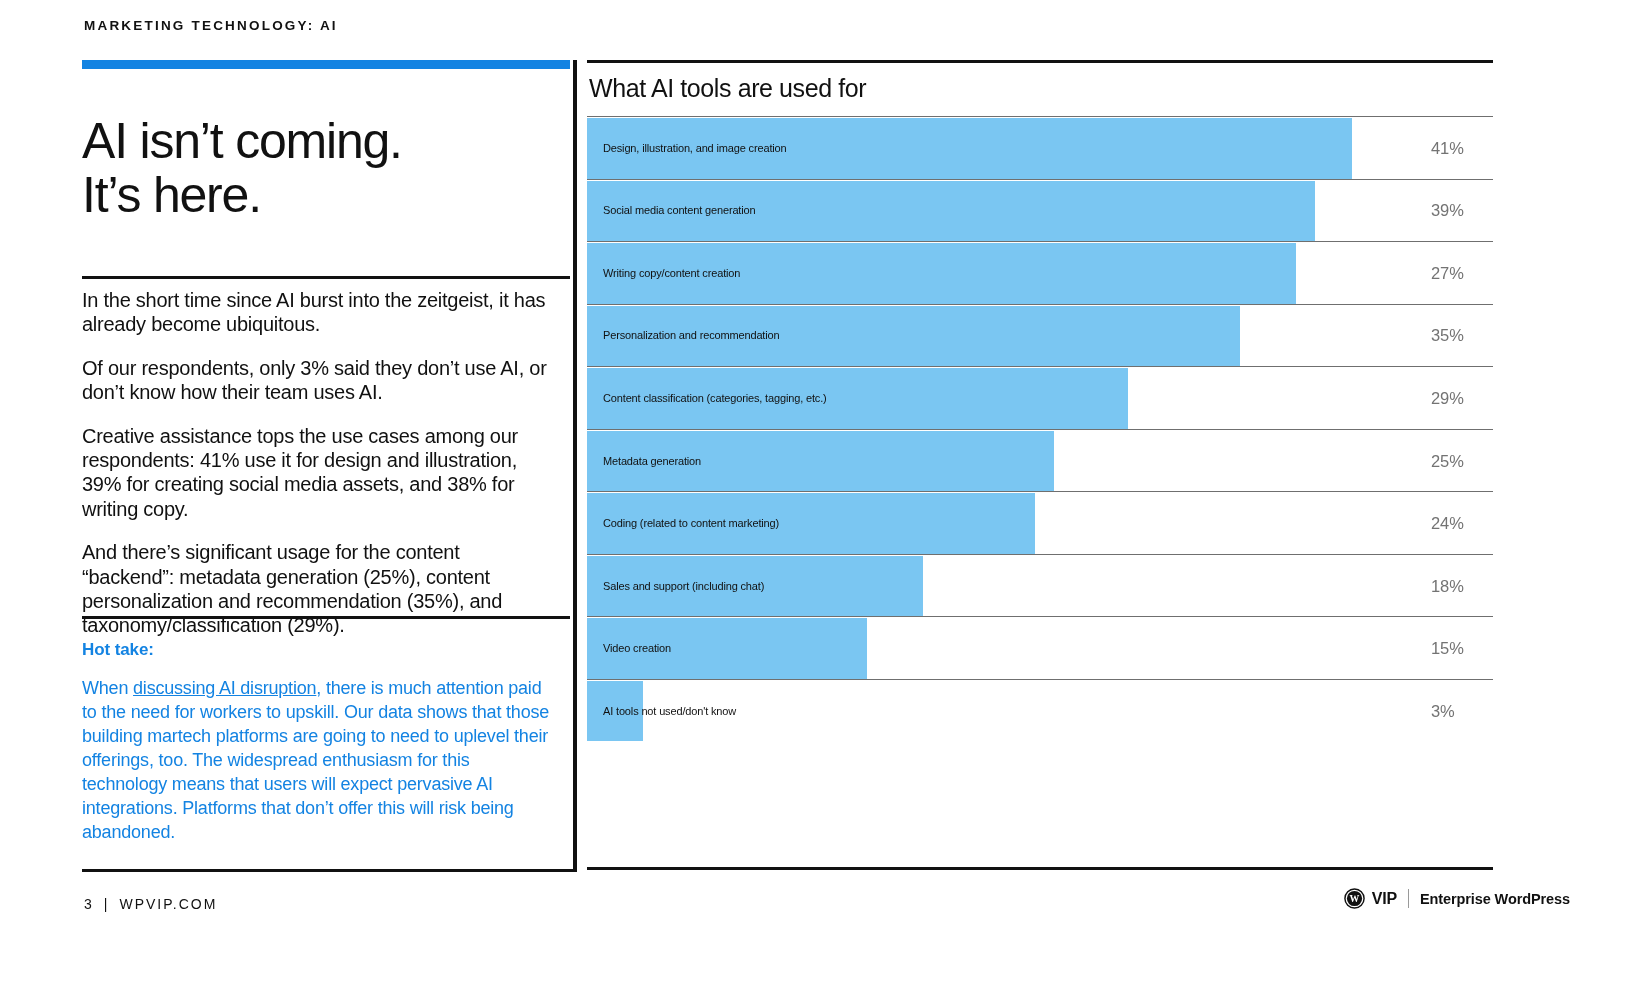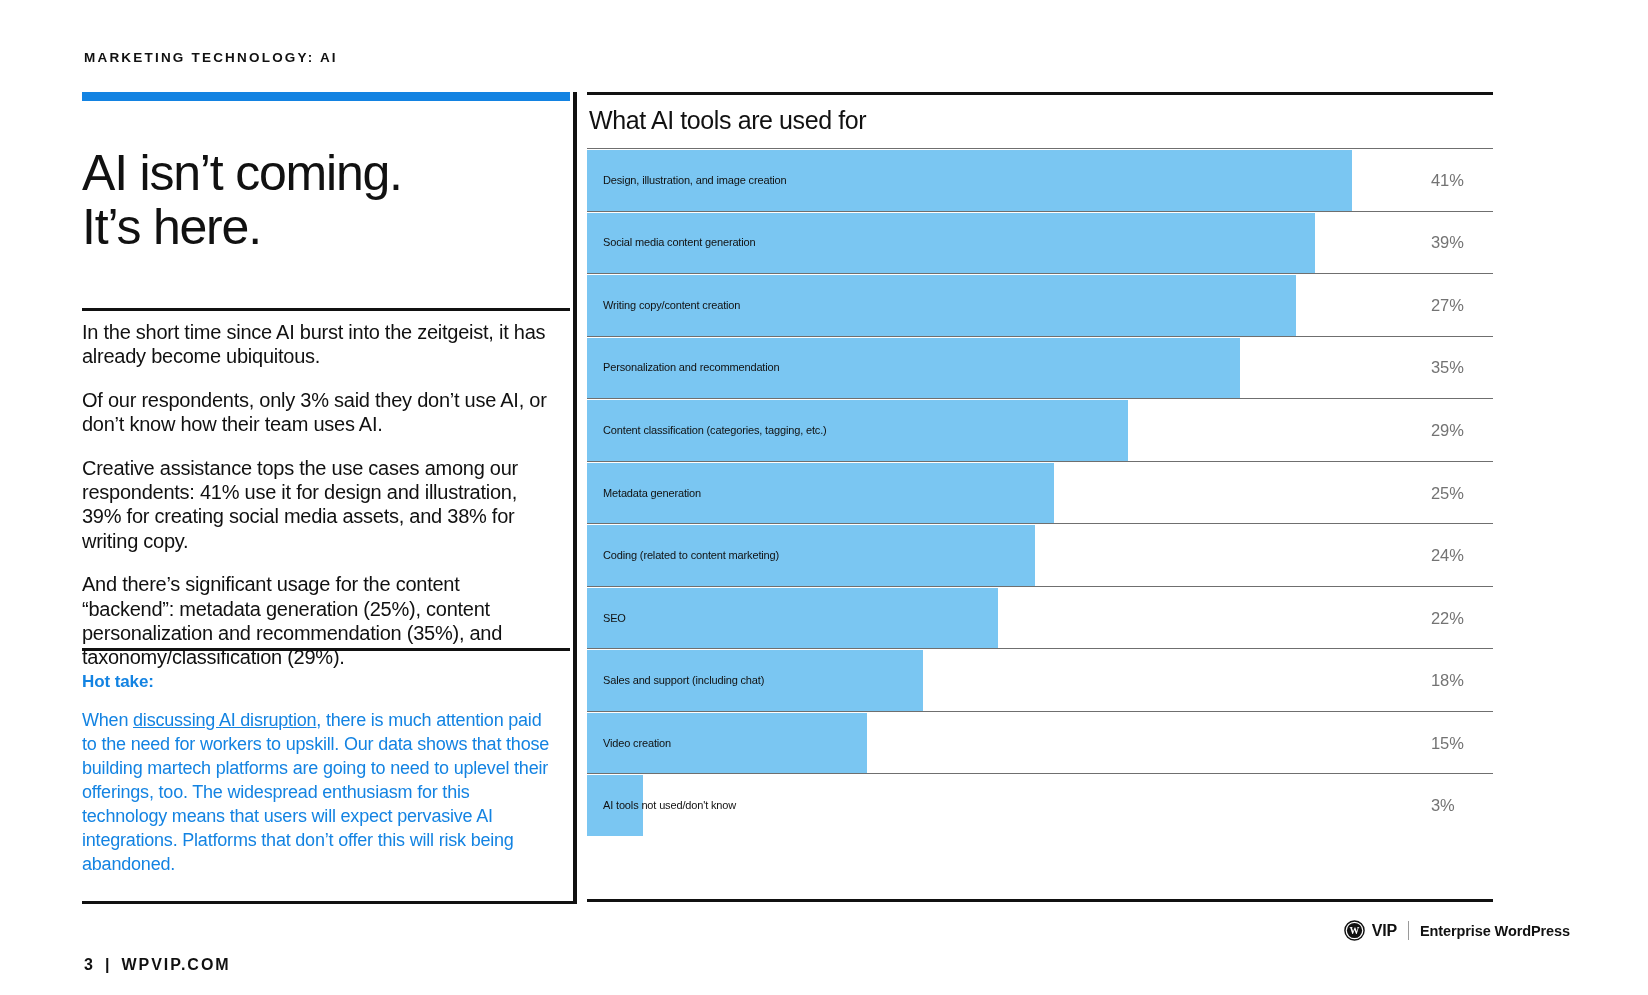--- a/index.html
+++ b/index.html
@@ -14,21 +14,20 @@
     color: #111111;
     position: relative;
     overflow: hidden;
   }
   .page {
     position: absolute;
     left: 0; top: 0;
     width: 1648px;
     height: 818px;
     background: #ffffff;
-    margin-top: 32px;
   }
 
   
   .eyebrow {
     position: absolute;
     left: 84px;
     top: 18px;
     font-size: 13.5px;
     font-weight: bold;
     letter-spacing: 2.2px;
@@ -205,23 +204,23 @@
     top: 807px;
     width: 906px;
     height: 3px;
     background: #111111;
   }
 
   
   .footer-left {
     position: absolute;
     left: 84px;
-    top: 924px;
-    font-size: 16px;
-    font-weight: bold;
+    top: 896px;
+    font-size: 14px;
+    font-weight: normal;
     letter-spacing: 2px;
     color: #111111;
     white-space: nowrap;
   }
   .footer-left .sep { display: inline-block; padding: 0 10px; }
 
   .footer-logo {
     position: absolute;
     right: 78px;
     top: 888px;
@@ -328,25 +327,20 @@
         </div>
         <div class="bar-row">
           <div class="bar-fill" style="width: 466.667px; background: rgb(122, 198, 242);"></div>
           <div class="bar-label">Metadata generation</div>
           <div class="bar-value">25%</div>
         </div>
         <div class="bar-row">
           <div class="bar-fill" style="width: 448px; background: rgb(122, 198, 242);"></div>
           <div class="bar-label">Coding (related to content marketing)</div>
           <div class="bar-value">24%</div>
-        </div>
-        <div class="bar-row">
-          <div class="bar-fill" style="width: 410.667px; background: rgb(122, 198, 242);"></div>
-          <div class="bar-label">SEO</div>
-          <div class="bar-value">22%</div>
         </div>
         <div class="bar-row">
           <div class="bar-fill" style="width: 336px; background: rgb(122, 198, 242);"></div>
           <div class="bar-label">Sales and support (including chat)</div>
           <div class="bar-value">18%</div>
         </div>
         <div class="bar-row">
           <div class="bar-fill" style="width: 280px; background: rgb(122, 198, 242);"></div>
           <div class="bar-label">Video creation</div>
           <div class="bar-value">15%</div>

